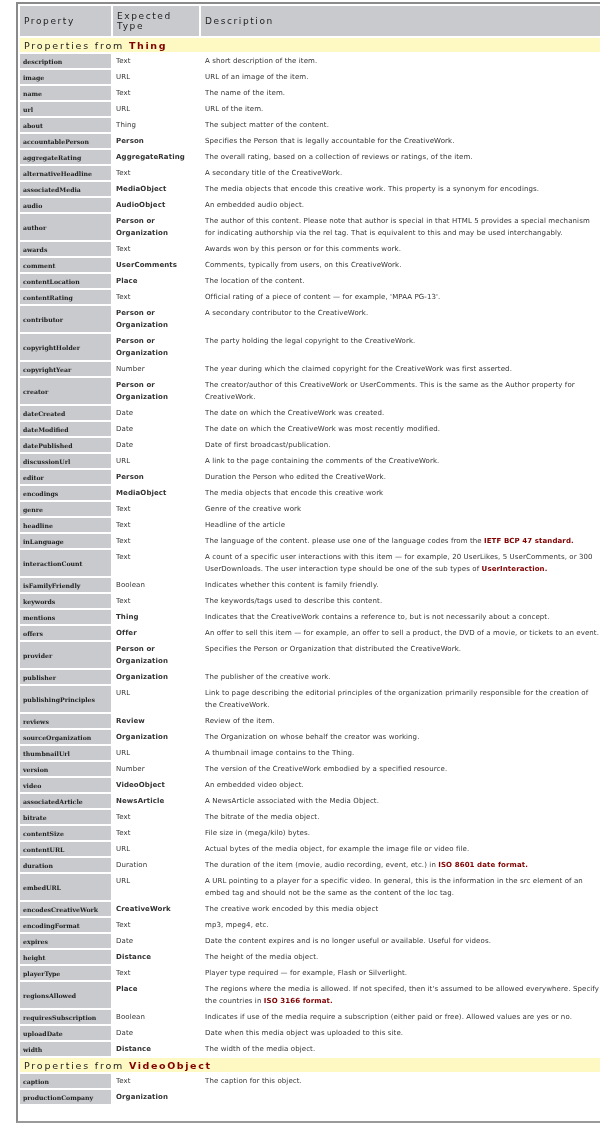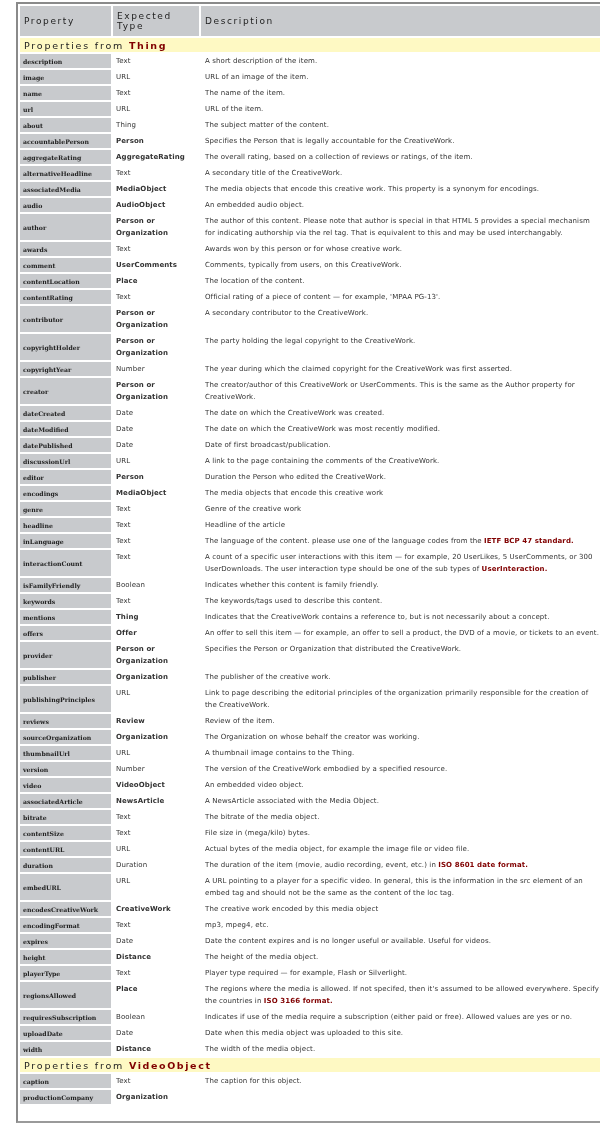--- a/index.html
+++ b/index.html
@@ -105,21 +105,21 @@
           <td class="desc"><span>An embedded audio object.</span></td>
         </tr>
         <tr class="row">
           <td class="prop">author</td>
           <td class="type link">Person or Organization</td>
           <td class="desc"><span>The author of this content. Please note that author is special in that HTML 5 provides a special mechanism for indicating authorship via the rel tag. That is equivalent to this and may be used interchangably.</span></td>
         </tr>
         <tr class="row">
           <td class="prop">awards</td>
           <td class="type">Text</td>
-          <td class="desc"><span>Awards won by this person or for whose creative work.</span></td>
+          <td class="desc"><span>Awards won by this person or for this comments work.</span></td>
         </tr>
         <tr class="row">
           <td class="prop">comment</td>
           <td class="type link">UserComments</td>
           <td class="desc"><span>Comments, typically from users, on this CreativeWork.</span></td>
         </tr>
         <tr class="row">
           <td class="prop">contentLocation</td>
           <td class="type link">Place</td>
           <td class="desc"><span>The location of the content.</span></td>

